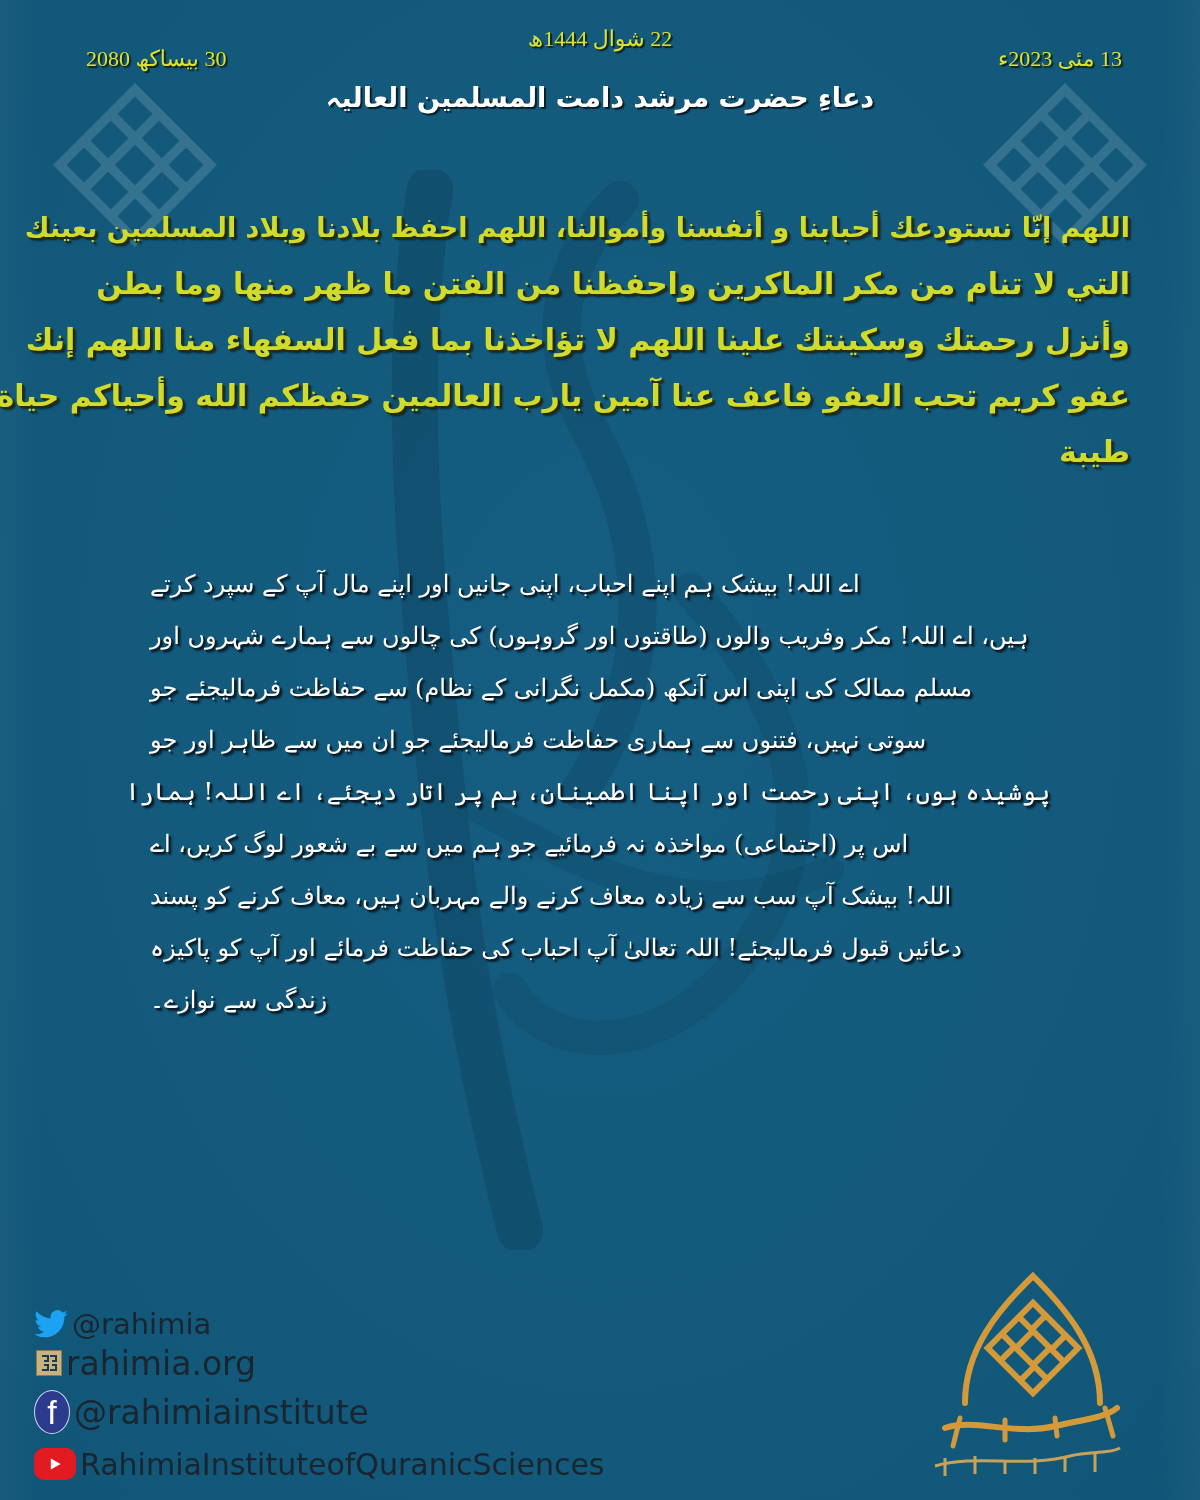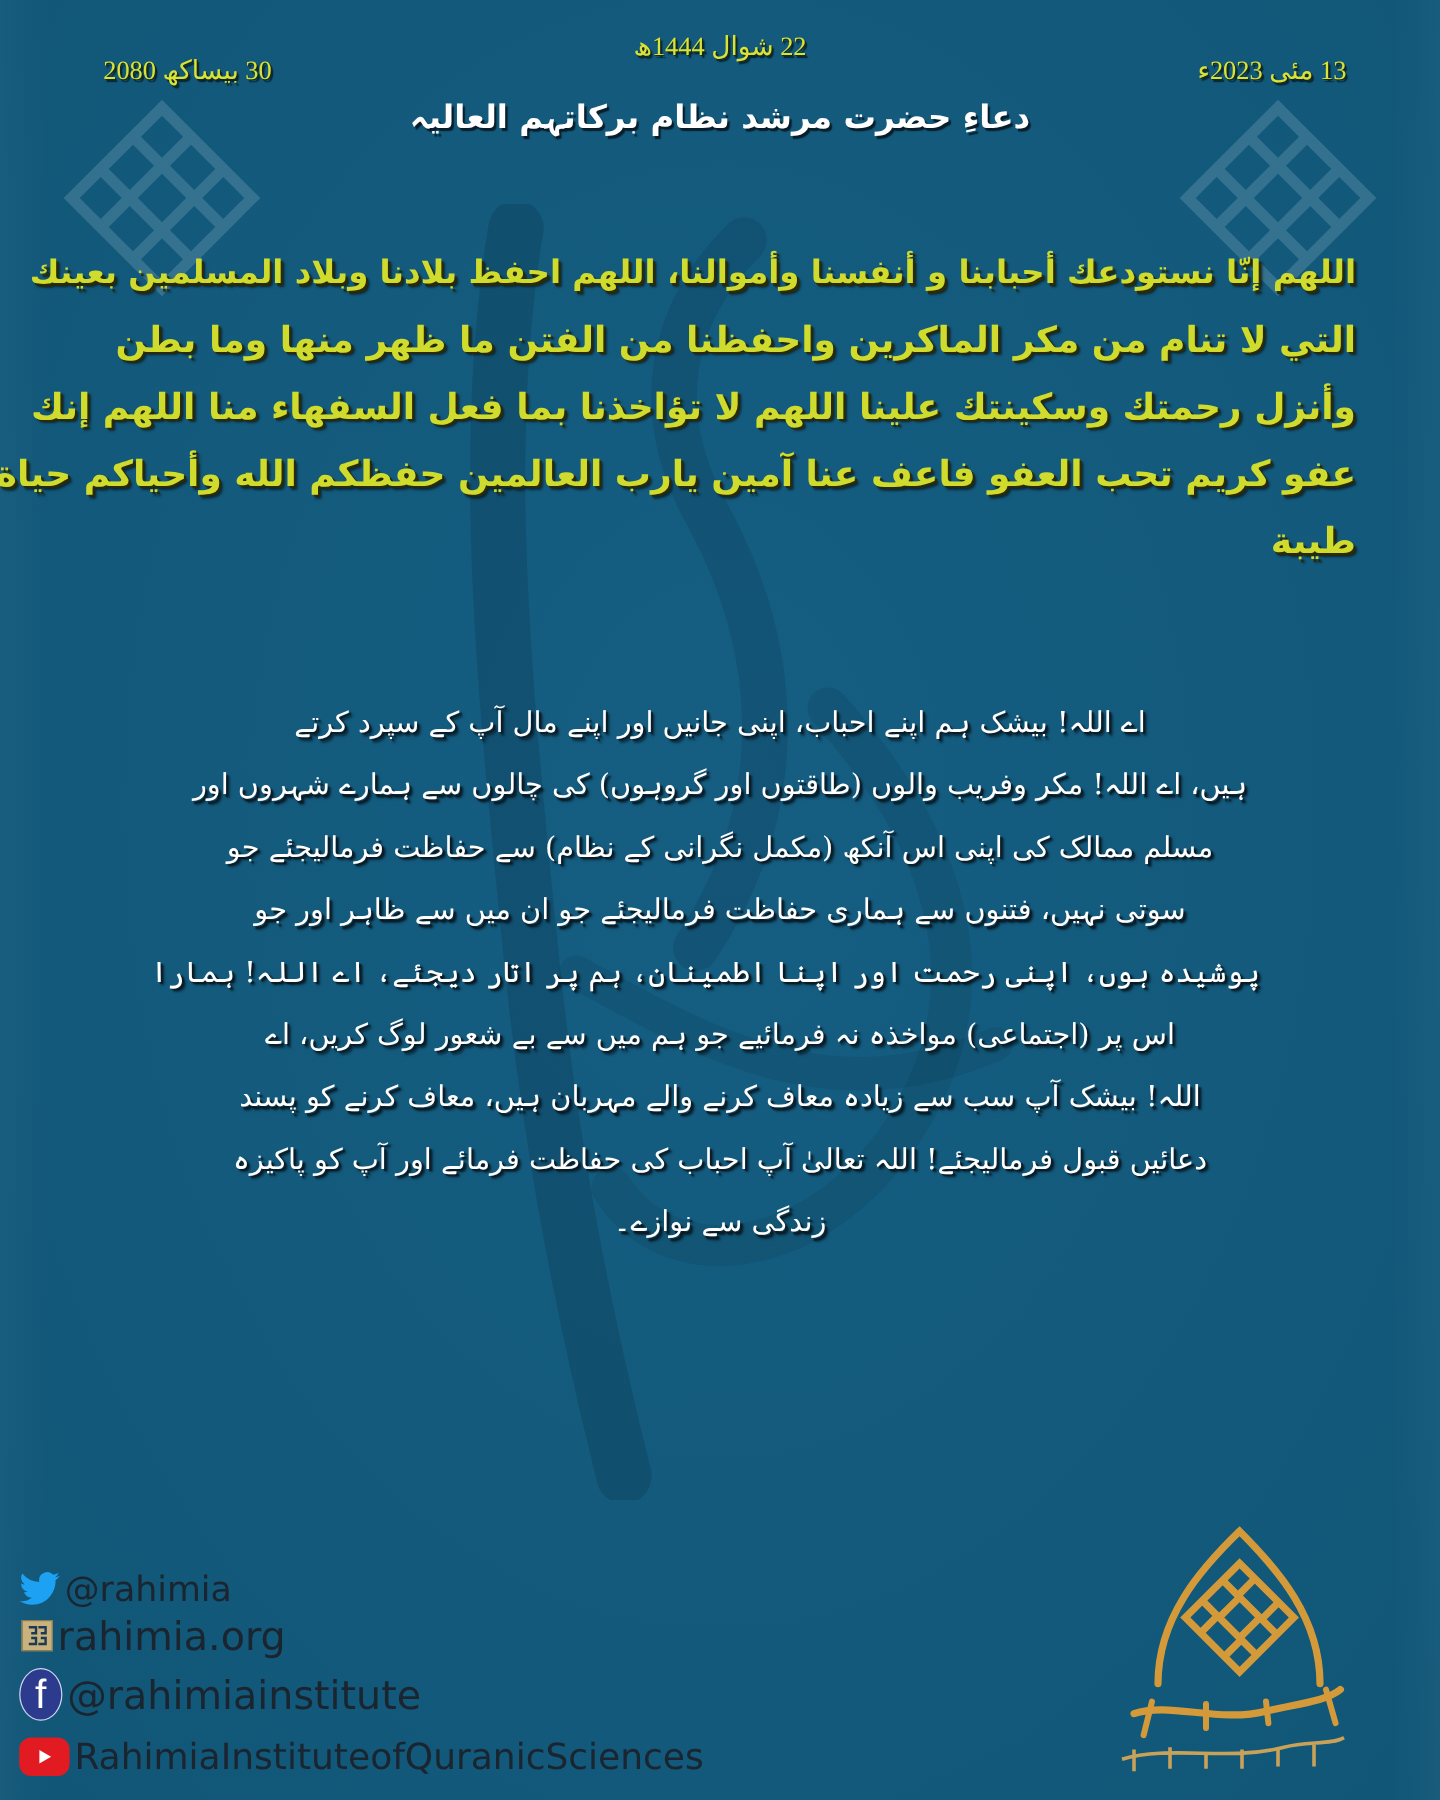--- a/index.html
+++ b/index.html
@@ -51,30 +51,30 @@
       position: absolute; left: 70px; right: 70px; top: 200px;
       direction: rtl; 
       font-family: "DejaVu Sans", sans-serif; font-weight: bold;
       color: #cfdc2d;
       text-shadow: 2px 2px 0 #2a2a08, 3px 3px 2px rgba(0,0,0,0.55);
     }
     .arabic-line { display: block; height: 56px; line-height: 56px; font-size: 27px; white-space: nowrap; }
     .arabic-line.big { font-size: 30px; }
 
     .urdu-block {
-      position: absolute; left: 150px; right: 150px; top: 576px;
-      direction: rtl; text-align: center;
+      position: absolute; left: 150px; right: 150px; top: 558px;
+      direction: rtl; text-align: left;
       font-family: "DejaVu Serif", serif;
       color: #ffffff;
       text-shadow: 2px 2px 1px #0a1b26, 3px 3px 2px rgba(0,0,0,0.5);
     }
     .urdu-line { display: block; height: 52px; line-height: 52px; font-size: 24px; white-space: nowrap; }
 
     
-    .socials { position: absolute; left: 16px; top: 1305px; }
+    .socials { position: absolute; left: 34px; top: 1305px; }
     .social {
       display: flex; align-items: center; white-space: nowrap;
       font-family: "DejaVu Sans", sans-serif; color: #1a2530;
     }
     .social.twitter { height: 38px; font-size: 29px; }
     .social.web { height: 40px; font-size: 33px; margin-top: 0; }
     .social.fb { height: 58px; font-size: 33px; }
     .social.yt { height: 46px; font-size: 30px; }
     .social .ic { display: inline-flex; align-items: center; justify-content: center; margin-right: 4px; }
     .ic-twitter { width: 34px; height: 30px; }
@@ -115,21 +115,21 @@
   <g transform="rotate(45 50 50)" fill="none" stroke="#cfe2ec" stroke-width="5">
     <rect x="22" y="22" width="56" height="56"></rect>
     <path d="M22 40 H40 V22 M60 22 V40 H78 M78 60 H60 V78 M40 78 V60 H22"></path>
     <rect x="40" y="40" width="20" height="20"></rect>
   </g>
 </svg>
 
 <div class="date hijri">22 شوال 1444ھ</div>
 <div class="date gregorian">13 مئی 2023ء</div>
 <div class="date bikrami">30 بیساکھ 2080</div>
-<div class="title">دعاءِ حضرت مرشد نظام برکاتہم العالیہ</div>
+<div class="title">دعاءِ حضرت مرشد دامت المسلمين العالیہ</div>
 
 <div class="arabic-block">
   <span class="arabic-line">اللهم إنّا نستودعك أحبابنا و أنفسنا وأموالنا، اللهم احفظ بلادنا وبلاد المسلمين بعينك</span>
   <span class="arabic-line big">التي لا تنام من مكر الماكرين واحفظنا من الفتن ما ظهر منها وما بطن</span>
   <span class="arabic-line big">وأنزل رحمتك وسكينتك علينا اللهم لا تؤاخذنا بما فعل السفهاء منا اللهم إنك</span>
   <span class="arabic-line big">عفو كريم تحب العفو فاعف عنا آمين يارب العالمين حفظكم الله وأحياكم حياة</span>
   <span class="arabic-line big">طيبة</span>
 </div>
 
 <div class="urdu-block">

